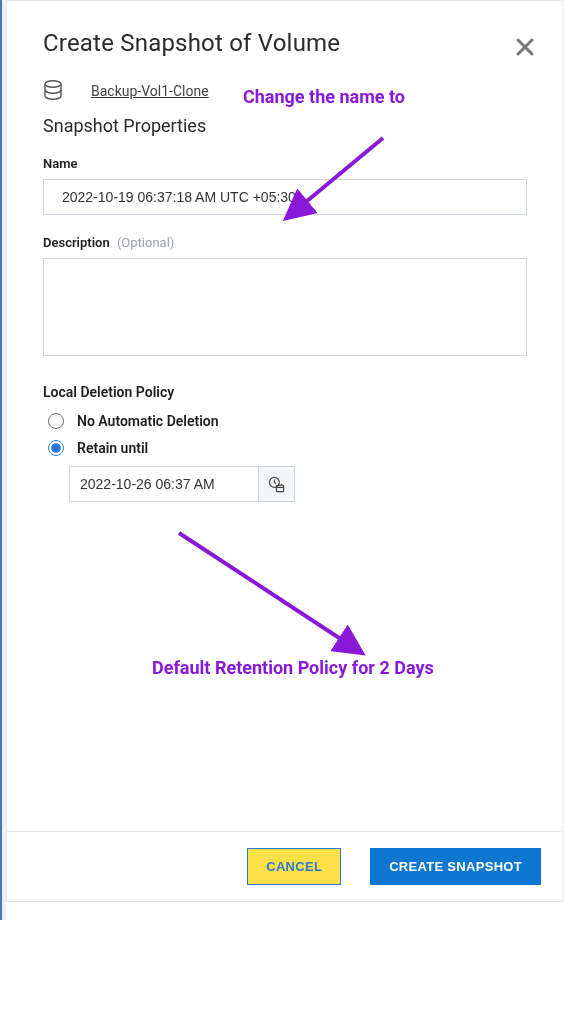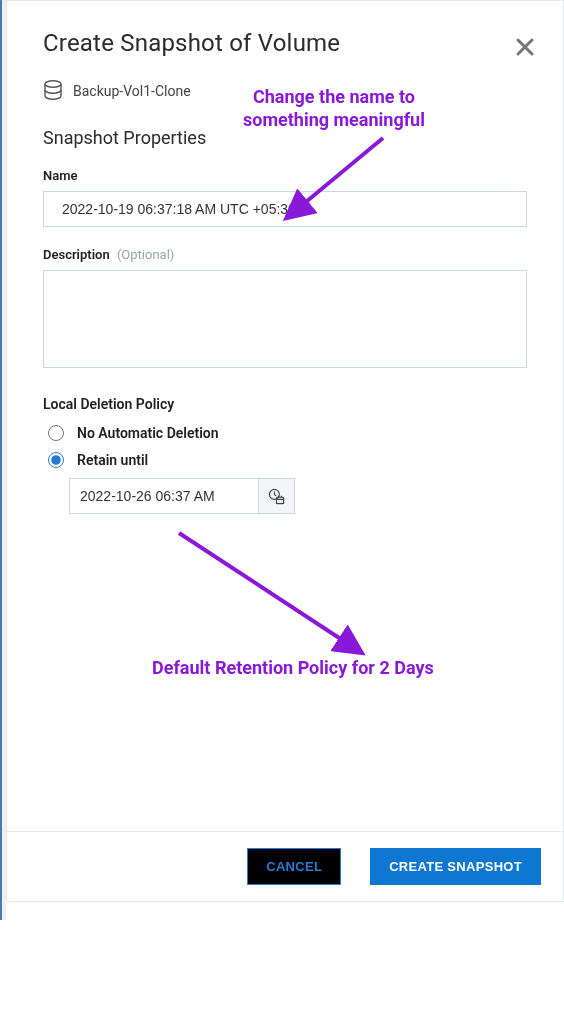--- a/index.html
+++ b/index.html
@@ -49,24 +49,25 @@
     color: #777;
   }
   .close-x svg { width: 100%; height: 100%; }
   .content {
     padding: 0 36px;
     flex: 1 1 auto;
   }
   .vol-row {
     display: flex;
     align-items: center;
-    gap: 10px;
+    gap: 28px;
     margin-top: 14px;
-    margin-bottom: 24px;
-    color: #333;
+    margin-bottom: 12px;
+    color: #333;
+    text-decoration: underline;
   }
   .vol-row .icon {
     width: 20px; height: 24px; color: #555;
   }
   .vol-row .label {
     font-size: 14px; color: #444;
   }
   .section-heading {
     font-size: 18px;
     color: #2b2b2b;
@@ -158,21 +159,21 @@
   .btn {
     font-size: 13px;
     font-weight: 600;
     letter-spacing: 0.3px;
     padding: 10px 18px;
     cursor: pointer;
     border: 1px solid transparent;
     text-transform: uppercase;
   }
   .btn-secondary {
-    background: #000000;
+    background: #fde047;
     color: #2a79d4;
     border-color: #2a79d4;
   }
   .btn-primary {
     background: #0e77d2;
     color: #fff;
     border-color: #0e77d2;
     margin-left: 17px;
   }
 
@@ -261,21 +262,20 @@
 
   <div class="footer">
     <button class="btn btn-secondary">CANCEL</button>
     <button class="btn btn-primary">CREATE SNAPSHOT</button>
   </div>
 
 </div>
 
 <div class="annot" style="left:243px; top:86px; text-align:center;">
   <div>Change the name to</div>
-  <div>something meaningful</div>
 </div>
 <svg class="arrow" style="left:275px; top:130px; width:120px; height:95px;" viewBox="0 0 120 95">
   <defs>
     <marker id="ah1" markerWidth="8" markerHeight="8" refX="6" refY="4" orient="auto">
       <path d="M0,0 L8,4 L0,8 Z" fill="#8a18d9"></path>
     </marker>
   </defs>
   <line x1="108" y1="8" x2="14" y2="86" stroke="#8a18d9" stroke-width="4" marker-end="url(#ah1)"></line>
 </svg>
 

